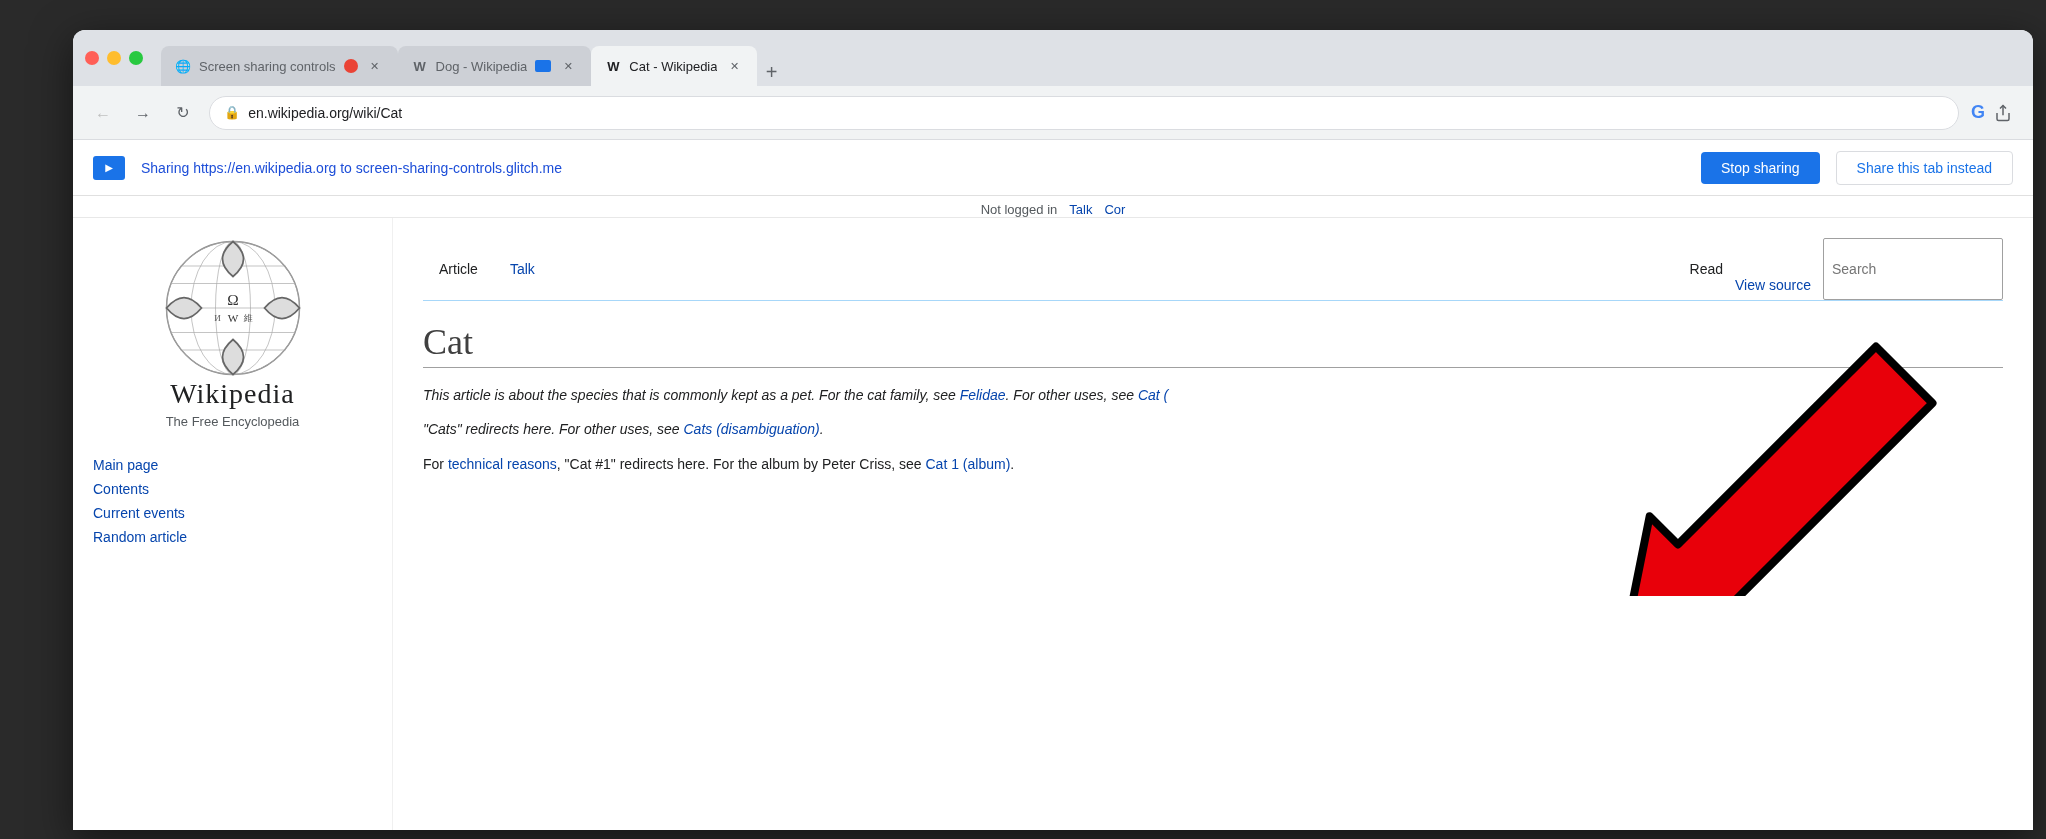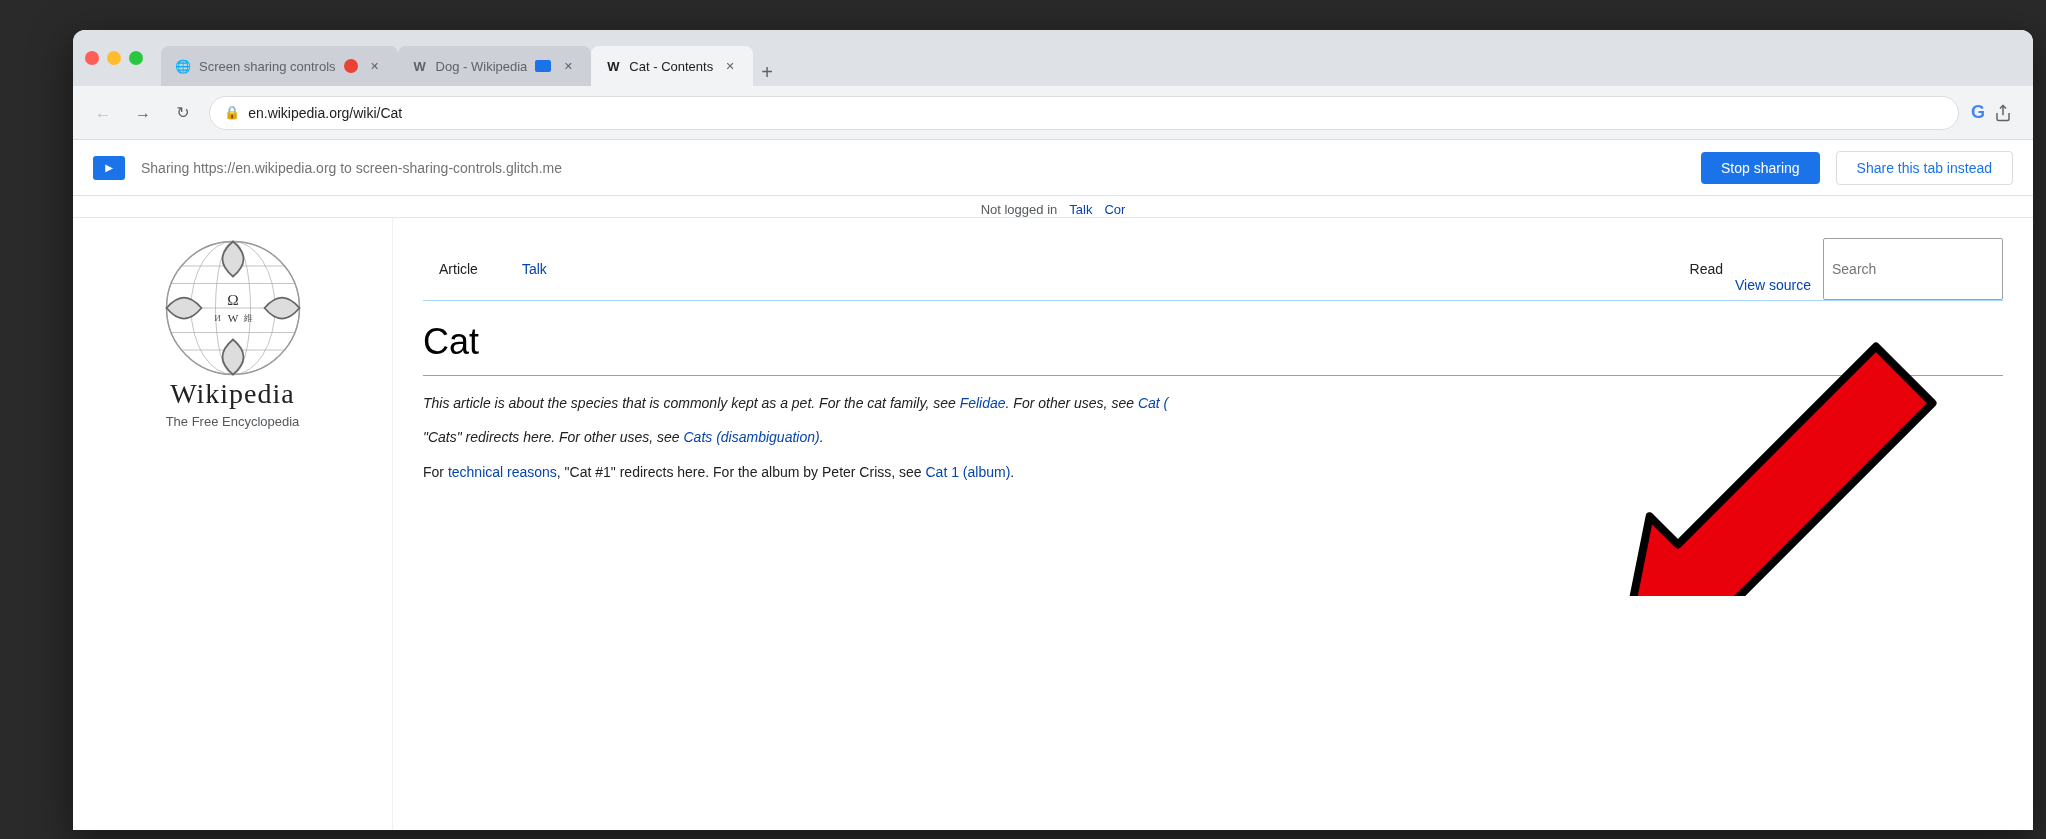--- a/index.html
+++ b/index.html
@@ -239,21 +239,21 @@
     }
 
     .sharing-screen-icon::after {
       content: '▶';
       color: white;
       font-size: 10px;
     }
 
     .sharing-text {
       font-size: 14px;
-      color: #737373;
+      color: #1d4ed8;
       flex: 1;
     }
 
     .stop-sharing-btn {
       background: #1a73e8;
       color: white;
       border: none;
       border-radius: 4px;
       padding: 8px 20px;
       font-size: 14px;
@@ -340,21 +340,21 @@
       display: flex;
       align-items: center;
       justify-content: space-between;
       border-bottom: 1px solid #a7d7f9;
       margin-bottom: 20px;
       padding-bottom: 0;
     }
 
     .wiki-tabs {
       display: flex;
-      gap: 12px;
+      gap: 0;
     }
 
     .wiki-tab {
       padding: 8px 16px;
       font-size: 14px;
       color: #0645ad;
       cursor: pointer;
       text-decoration: none;
     }
 
@@ -368,26 +368,26 @@
 
     .wiki-search {
       border: 1px solid #a0a0a0;
       border-radius: 2px;
       padding: 22px 8px;
       font-size: 14px;
       width: 180px;
     }
 
     .wiki-page-title {
-      font-family: Liberation Sans, sans-serif;
+      font-family: Liberation Serif, serif;
       font-size: 36px;
       font-weight: normal;
-      color: #000000;
+      color: #404040;
       border-bottom: 1px solid #a0a0a0;
-      padding-bottom: 12px;
+      padding-bottom: 4px;
       margin-bottom: 16px;
     }
 
     .wiki-description {
       font-size: 14px;
       color: #54595d;
       margin-bottom: 16px;
     }
 
     .wiki-article-text {
@@ -469,21 +469,21 @@
 
       <div class="tab">
         <div class="tab-icon" style="font-size:13px;font-weight:bold;">W</div>
         <span class="tab-title">Dog - Wikipedia</span>
         <div class="tab-sharing-icon" style="width:16px;height:12px;background:#1a73e8;border-radius:2px;"></div>
         <div class="tab-close">✕</div>
       </div>
 
       <div class="tab active">
         <div class="tab-icon" style="font-size:13px;font-weight:bold;">W</div>
-        <span class="tab-title">Cat - Contents</span>
+        <span class="tab-title">Cat - Wikipedia</span>
         <div class="tab-close">✕</div>
       </div>
 
       <div class="new-tab-btn">+</div>
     </div>
   </div>
 
   <div class="address-bar">
     <div class="nav-btn disabled">←</div>
     <div class="nav-btn">→</div>
@@ -549,20 +549,26 @@
 
           <text x="100" y="95" text-anchor="middle" font-size="22" fill="#333" font-family="serif">Ω</text>
           <text x="100" y="120" text-anchor="middle" font-size="16" fill="#333" font-family="serif">W</text>
           <text x="78" y="118" text-anchor="middle" font-size="13" fill="#555" font-family="serif">И</text>
           <text x="122" y="118" text-anchor="middle" font-size="13" fill="#555" font-family="serif">維</text>
         </svg>
 
         <div class="wiki-title">Wikipedia</div>
         <div class="wiki-subtitle">The Free Encyclopedia</div>
 
+        <div class="wiki-nav-links">
+          <a class="wiki-nav-link">Main page</a>
+          <a class="wiki-nav-link">Contents</a>
+          <a class="wiki-nav-link">Current events</a>
+          <a class="wiki-nav-link">Random article</a>
+        </div>
       </div>
 
       <div class="wiki-main">
         <div class="wiki-top-bar">
           <div class="wiki-tabs">
             <a class="wiki-tab" style="color:#202122;">Article</a>
             <a class="wiki-tab">Talk</a>
           </div>
           <div class="wiki-actions">
             <span style="color:#202122;font-size:14px;">Read</span>

